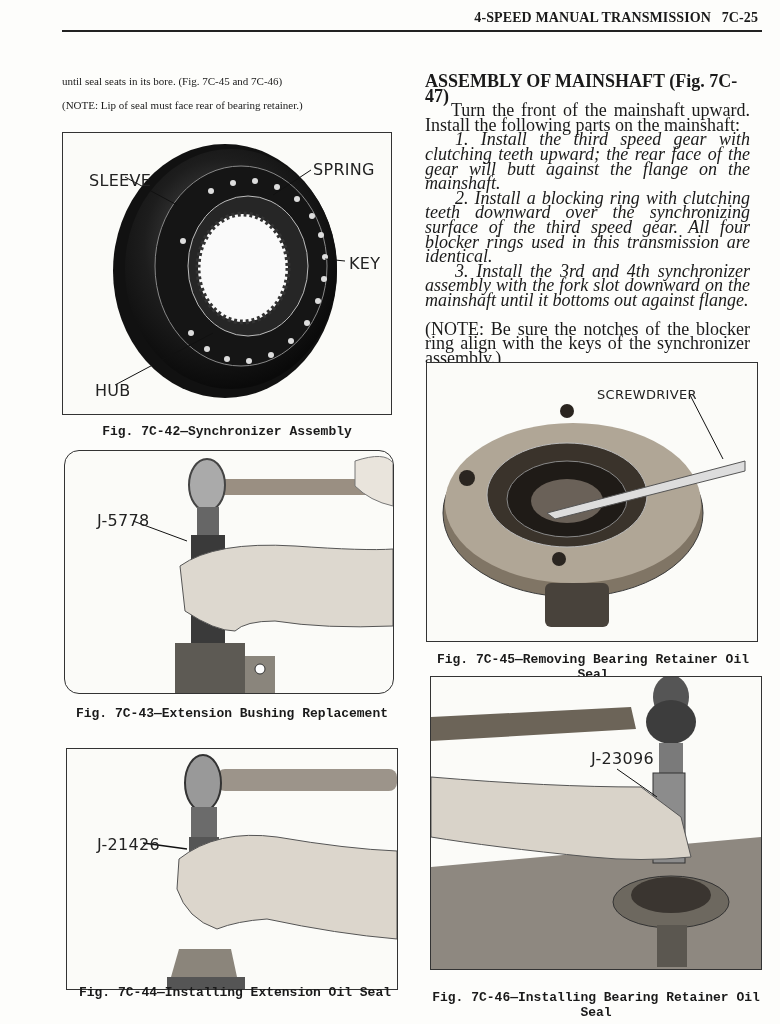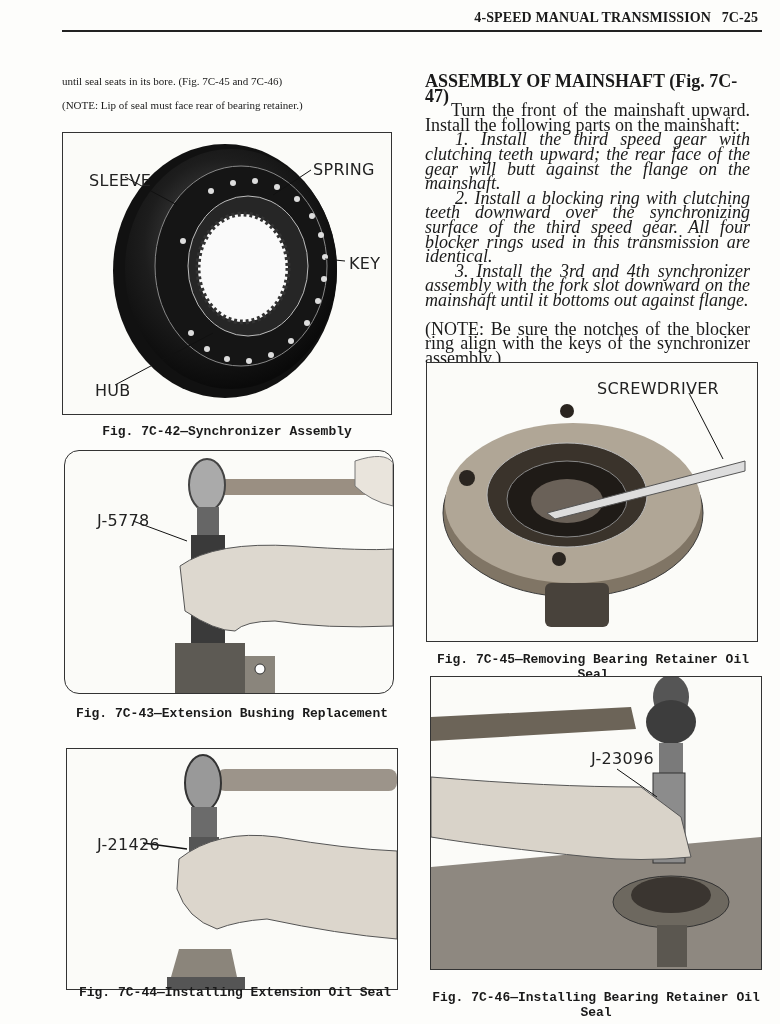--- a/index.html
+++ b/index.html
@@ -139,21 +139,21 @@
     <ellipse cx="140" cy="132" rx="80" ry="52" fill="#3a332b" stroke="#bbb"></ellipse>
     <ellipse cx="140" cy="136" rx="60" ry="38" fill="#1f1b17" stroke="#888"></ellipse>
     <ellipse cx="140" cy="138" rx="36" ry="22" fill="#6a6158"></ellipse>
     <circle cx="40" cy="115" r="8" fill="#2a2520"></circle>
     <circle cx="140" cy="48" r="7" fill="#2a2520"></circle>
     <circle cx="132" cy="196" r="7" fill="#2a2520"></circle>
     <rect x="118" y="220" width="64" height="44" rx="6" fill="#48423b"></rect>
     <path d="M120 150 L318 98 L318 108 L128 156 Z" fill="#ddd" stroke="#555"></path>
     <line x1="262" y1="30" x2="296" y2="96" stroke="#111" stroke-width="1"></line>
   </svg>
-  <span class="label" style="left:170px; top:16px; font-size:16px;">SCREWDRIVER</span>
+  <span class="label" style="left:170px; top:24px; font-size:13px;">SCREWDRIVER</span>
 </div>
 <div class="caption" style="left:426px; top:652px; width:334px;">Fig. 7C-45—Removing Bearing Retainer Oil Seal</div>
 
 <div class="figure-frame" style="left:430px; top:676px; width:330px; height:292px;">
   <svg width="330" height="292">
     <path d="M0 190 L330 160 L330 292 L0 292 Z" fill="#8e8880"></path>
     <path d="M0 40 L200 30 L205 52 L0 64 Z" fill="#6c6458"></path>
     <ellipse cx="240" cy="20" rx="18" ry="22" fill="#555"></ellipse>
     <ellipse cx="240" cy="45" rx="25" ry="22" fill="#3d3d3d"></ellipse>
     <rect x="228" y="66" width="24" height="30" fill="#7a7a7a"></rect>

